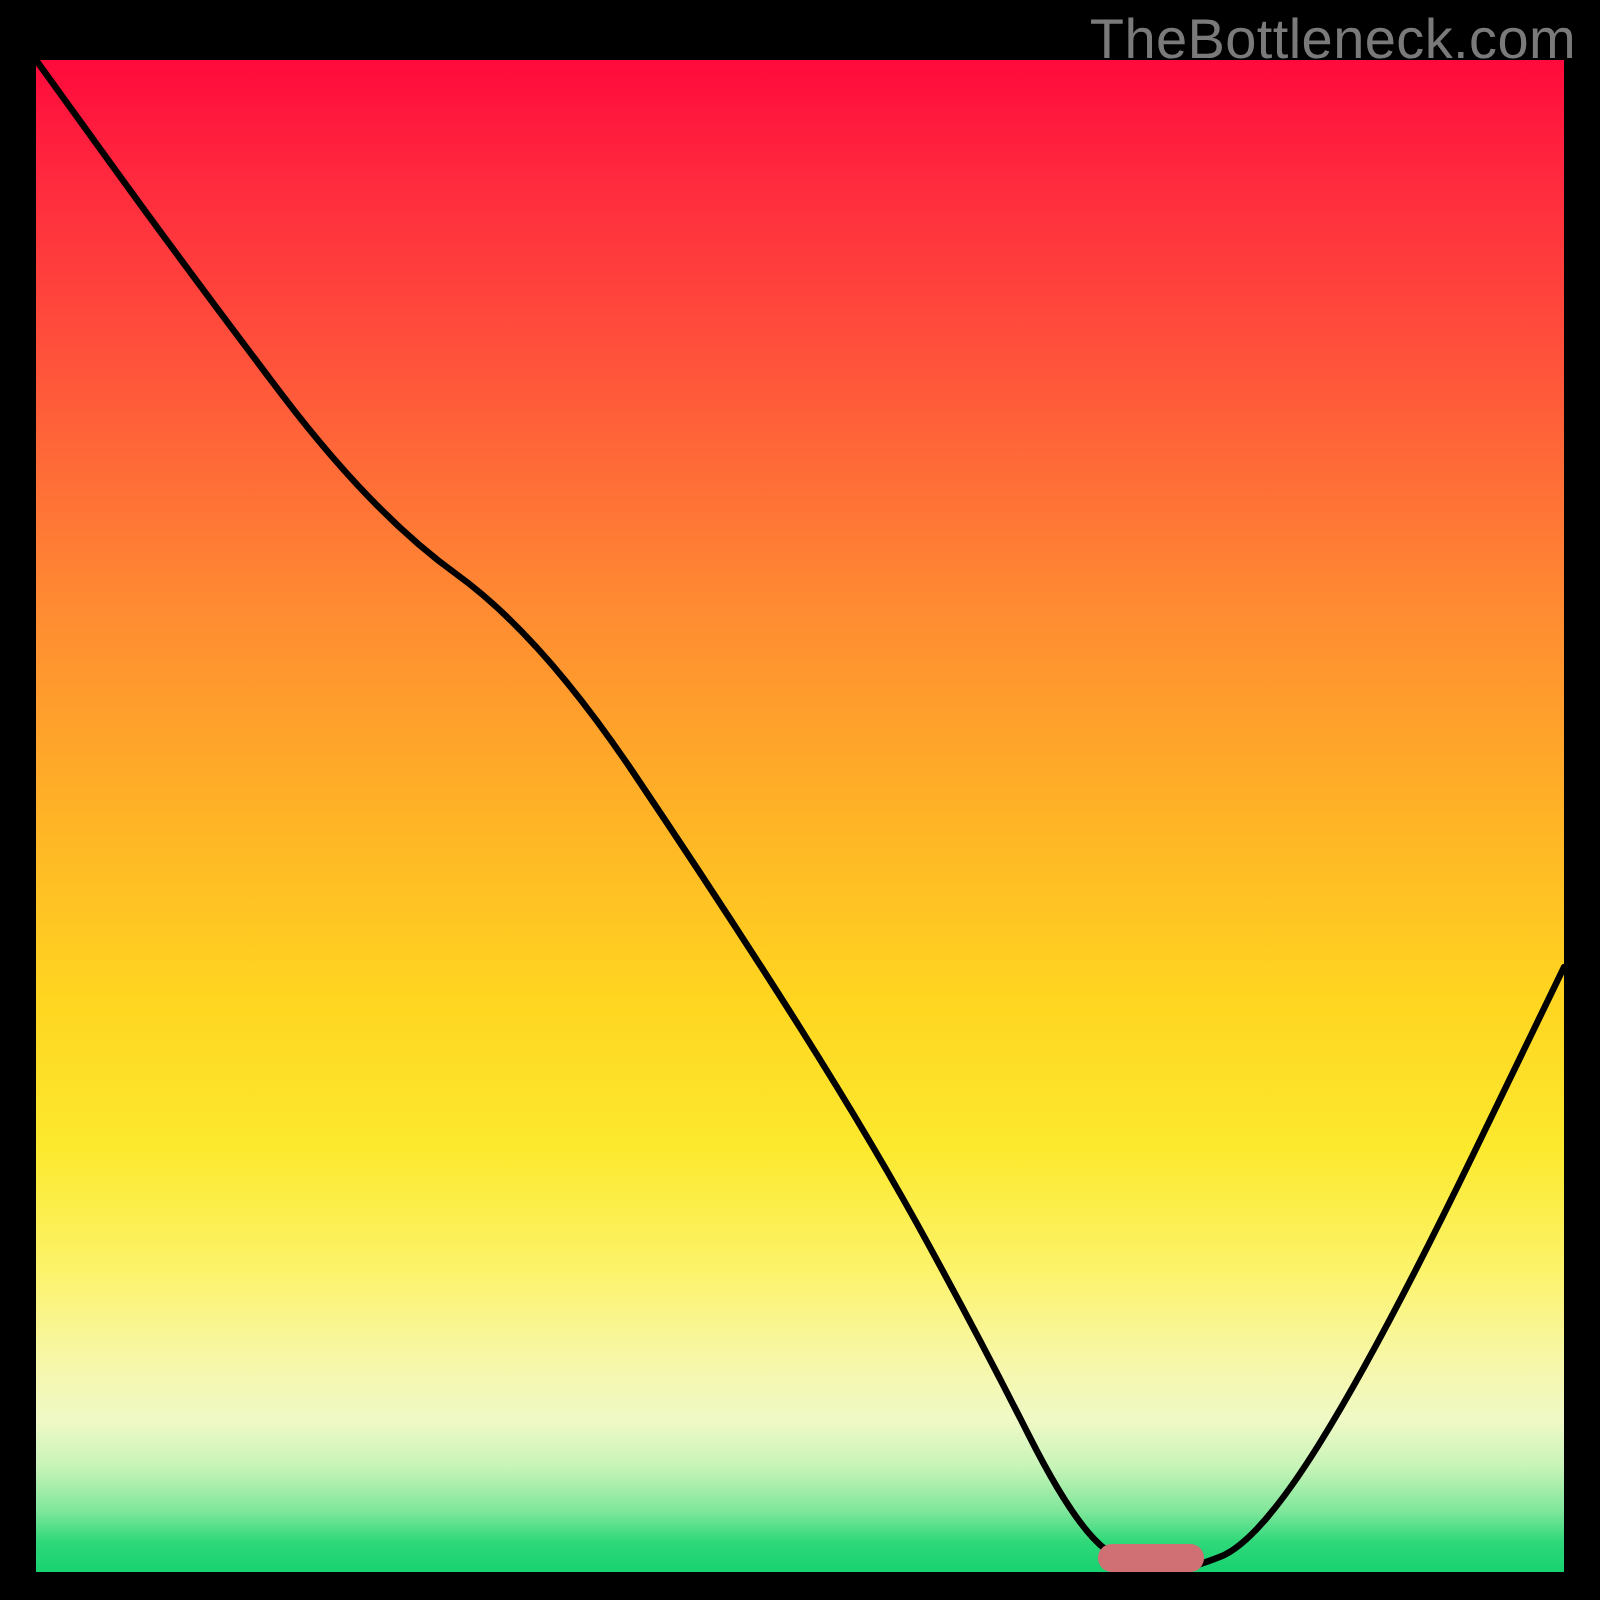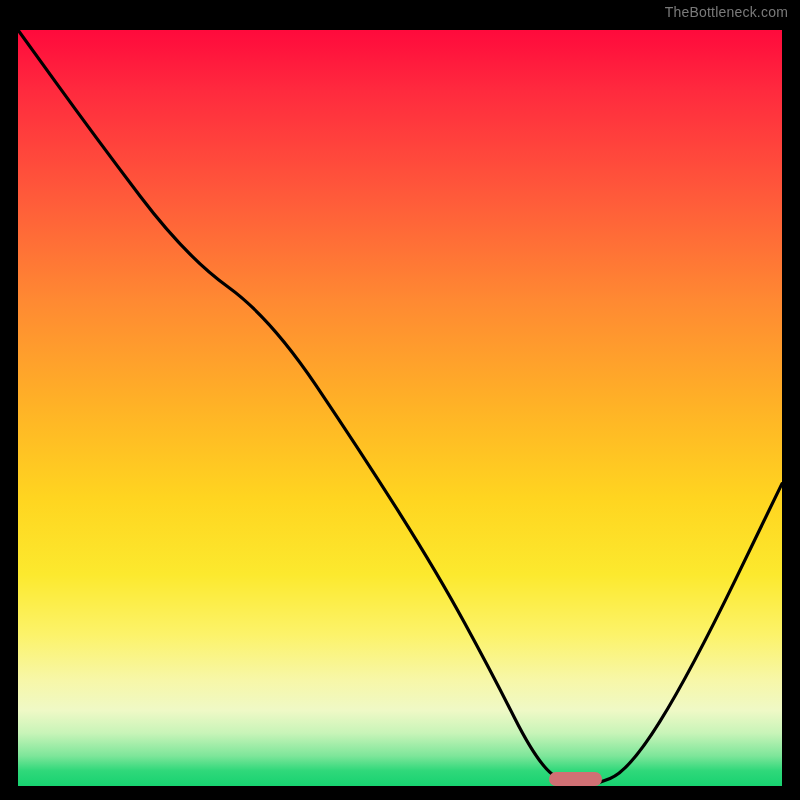--- a/index.html
+++ b/index.html
@@ -15,21 +15,21 @@
     position: relative;
     width: 800px;
     height: 800px;
     background: #000;
   }
   .watermark {
     position: absolute;
     top: 4px;
     right: 12px;
     color: #7a7a7a;
-    font-size: 14px;
+    font-size: 28px;
     font-weight: 500;
     letter-spacing: 0.2px;
     z-index: 10;
     margin-left: 16px;
   }
   .plot-area {
     position: absolute;
     left: 18px;
     top: 30px;
     width: 764px;

